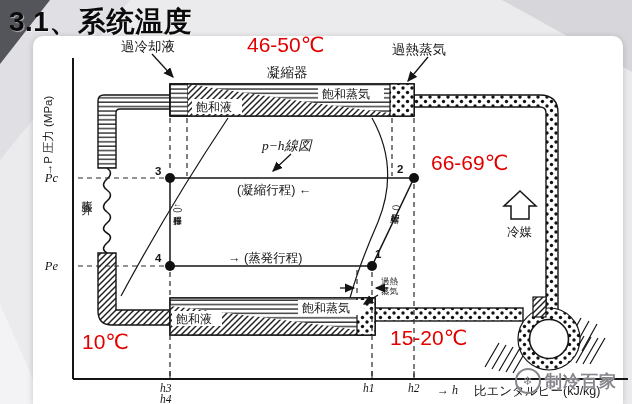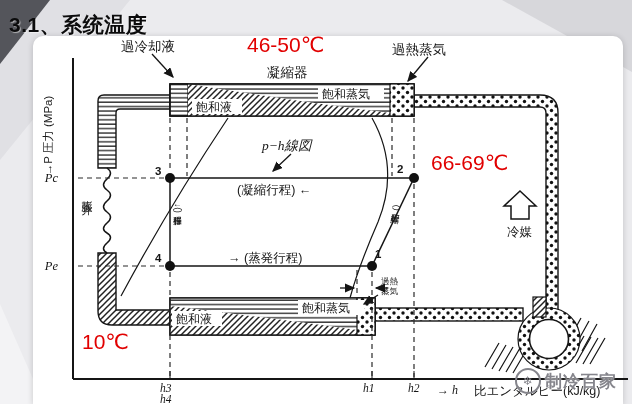--- a/index.html
+++ b/index.html
@@ -10,22 +10,22 @@
       clip-path:polygon(0 0,130px 0,0 160px);}
   .wedge-tl-dark{left:0;top:0;width:50px;height:64px;background:#54555b;
       clip-path:polygon(0 0,50px 0,0 64px);}
   .wedge-tr{right:0;top:0;width:140px;height:72px;background:#d7d7db;
       clip-path:polygon(140px 0,10px 0,140px 72px);}
   .wedge-bl{left:0;bottom:0;width:44px;height:100px;background:#f3f3f5;
       clip-path:polygon(0 0,44px 100px,0 100px);}
   .panel{position:absolute;left:33px;top:36px;width:590px;height:368px;background:#ffffff;
          border-radius:10px 10px 0 0;box-shadow:0 1px 6px rgba(0,0,0,.18);}
   svg.diagram{position:absolute;left:0;top:0;}
-  .page-title{position:absolute;left:9px;top:3px;font-size:21px;font-weight:bold;color:#0b0b0c;
-         letter-spacing:.5px;text-shadow:1px 1px 1px rgba(255,255,255,.55);margin-top:8px;}
+  .page-title{position:absolute;left:9px;top:3px;font-size:28px;font-weight:bold;color:#0b0b0c;
+         letter-spacing:.5px;text-shadow:1px 1px 1px rgba(255,255,255,.55);}
   .temp{position:absolute;color:#e10000;font-weight:normal;font-size:21px;white-space:nowrap;}
   #temp-cond{left:247px;top:33px}
   #temp-disch{left:431px;top:151px}
   #temp-before-exp{left:82px;top:330px}
   #temp-evap{left:222px;top:339px}
   #temp-suction{left:390px;top:326px}
   #ylabel{position:absolute;left:-20px;top:128px;width:136px;text-align:center;
           transform:rotate(-90deg);font-size:11.5px;color:#1a1a1a;white-space:nowrap;}
   .vlabel{position:absolute;writing-mode:vertical-rl;text-orientation:mixed;color:#1a1a1a;white-space:nowrap;}
   #exp-valve-label{left:79px;top:191px;font-size:11px;letter-spacing:2px;}
@@ -196,19 +196,20 @@
   <div class="page-title">3.1、系统温度</div>
 
   <div id="ylabel">→P 圧力 (MPa)</div>
   <div id="exp-valve-label" class="vlabel">膨張弁</div>
   <div id="exp-proc-label" class="vlabel">↓(膨張行程)</div>
   <div id="comp-proc-label" class="vlabel">(圧縮行程)</div>
 
   <div id="temp-cond" class="temp">46-50℃</div>
   <div id="temp-disch" class="temp">66-69℃</div>
   <div id="temp-before-exp" class="temp">10℃</div>
+  <div id="temp-suction" class="temp">15-20℃</div>
 
   <div class="watermark">
     <span class="wm-logo">❄</span>
     <span class="wm-text">制冷百家</span>
   </div>
 
 </div>
 
 </body></html>

